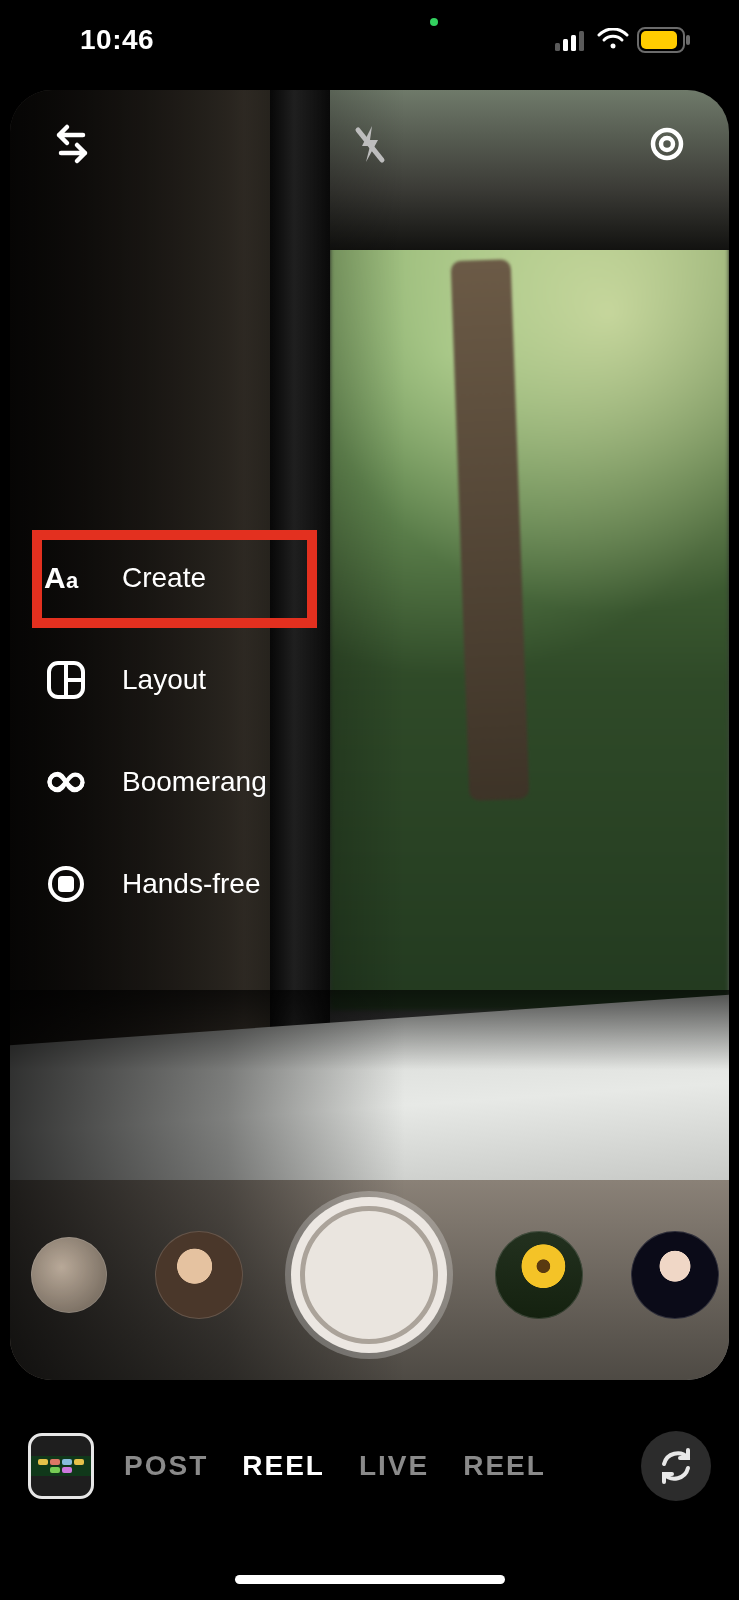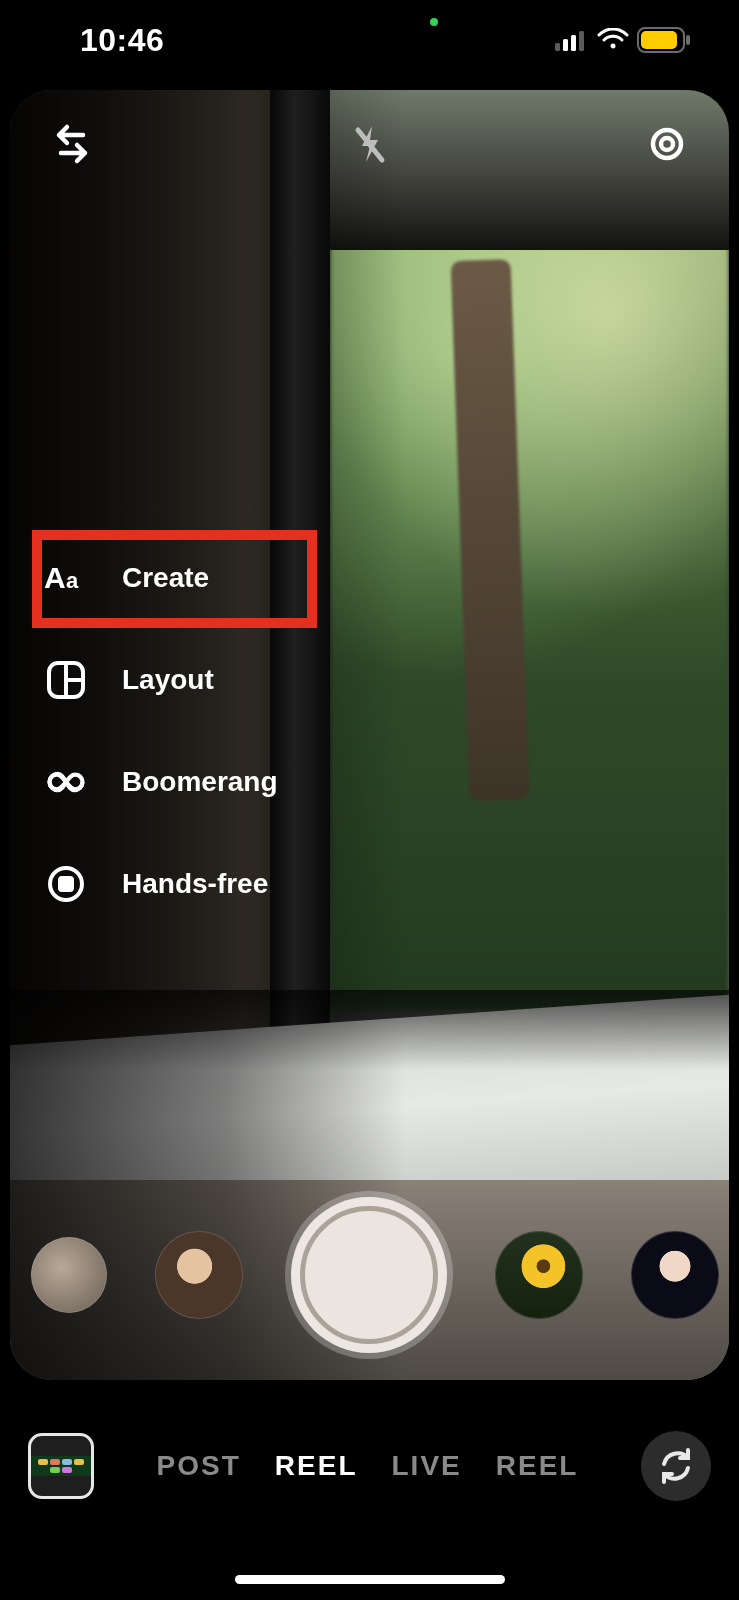--- a/index.html
+++ b/index.html
@@ -19,21 +19,21 @@
     top: 0; left: 0; right: 0;
     height: 80px;
     display: flex;
     align-items: center;
     justify-content: space-between;
     padding: 0 48px 0 80px;
     color: #fff;
     z-index: 50;
   }
   .status-time {
-    font-size: 32px;
+    font-size: 28px;
     font-weight: 600;
     letter-spacing: 0.5px;
   }
   .status-right {
     display: flex;
     align-items: center;
     gap: 8px;
   }
   .privacy-dot {
     position: absolute;
@@ -135,21 +135,21 @@
     gap: 34px;
     color: #fff;
     height: 56px;
   }
   .tool-item .tool-icon {
     width: 44px; height: 44px;
     display: flex; align-items: center; justify-content: center;
   }
   .tool-item .tool-label {
     font-size: 28px;
-    font-weight: 700;
+    font-weight: 400;
   }
   .highlight-box {
     position: absolute;
     left: 22px;
     top: 440px;
     width: 285px;
     height: 98px;
     border: 10px solid #e3301f;
     z-index: 25;
     box-sizing: border-box;
@@ -228,21 +228,21 @@
   .gallery-thumb span {
     width: 10px; height: 6px; border-radius: 2px; background: #e6c14a;
   }
   .gallery-thumb span:nth-child(2){background:#d76;}
   .gallery-thumb span:nth-child(3){background:#8bd;}
   .gallery-thumb span:nth-child(5){background:#7c5;}
   .gallery-thumb span:nth-child(6){background:#c7d;}
 
   .modes {
     flex: 1;
-    display: flex; align-items: center; justify-content: center;
+    display: flex; align-items: center; 
     gap: 34px;
     font-size: 28px;
     font-weight: 700;
     letter-spacing: 2px;
   }
   .mode { color: #8a8a8a; }
   .mode.active { color: #fff; }
 
   .flip-btn {
     width: 70px; height: 70px; border-radius: 50%;

